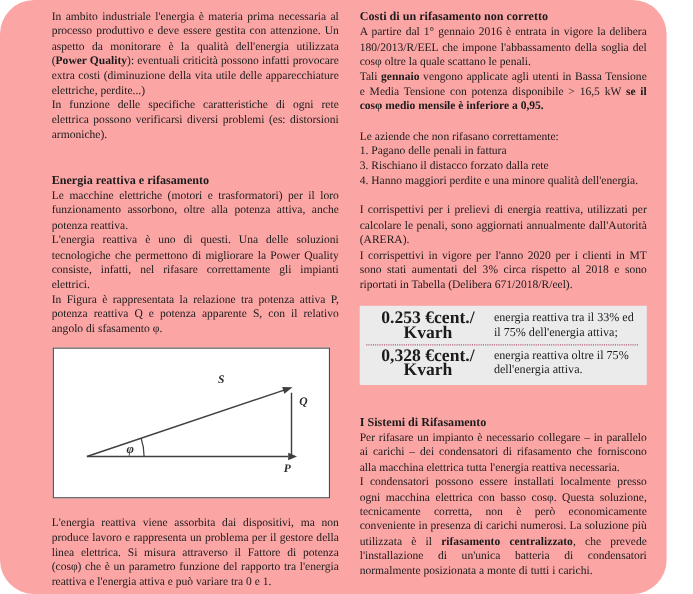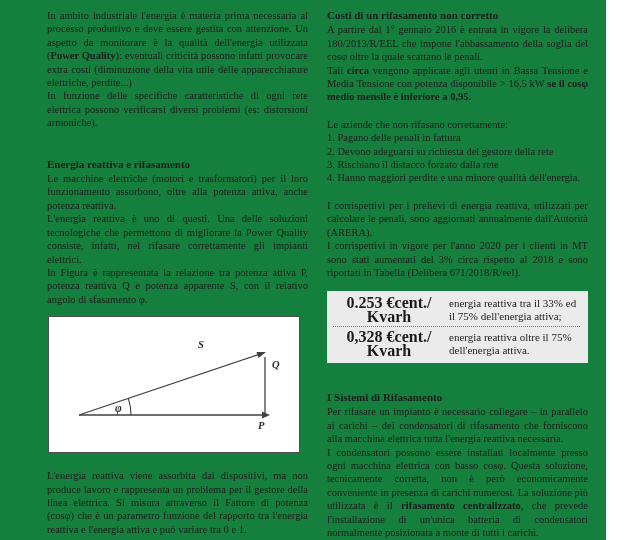--- a/index.html
+++ b/index.html
@@ -3,21 +3,21 @@
 <meta charset="utf-8">
 <style>
   html,body { margin:0; padding:0; }
   body {
     width:630px; height:540px;
     background:#ffffff;
     font-family:"Liberation Serif","DejaVu Serif",serif;
     color:#1b1b1b;
     overflow:hidden;
   }
-  .page { position:relative; width:606px; height:540px; background:#15803d; }
+  .page { position:relative; width:606px; height:540px; background:#fca5a5;border-radius:31px; }
   .col {
     position:absolute; top:0;
     width:261px;
     font-size:10.5px; line-height:13.4px;
     text-align:justify;
     padding-top:9px;
   }
   .col-left  { left:47px; }
   .col-right { left:327px; }
   p { margin:0; }
@@ -100,26 +100,25 @@
       </svg>
     </div>
 
     <p>L'energia reattiva viene assorbita dai dispositivi, ma non produce lavoro e rappresenta un problema per il gestore della linea elettrica. Si misura attraverso il Fattore di potenza (cosφ) che è un parametro funzione del rapporto tra l'energia reattiva e l'energia attiva e può variare tra 0 e 1.</p>
   </div>
 
   <div class="col col-right">
     <div class="heading first">Costi di un rifasamento non corretto</div>
 
     <p>A partire dal 1° gennaio 2016 è entrata in vigore la delibera 180/2013/R/EEL che impone l'abbassamento della soglia del cosφ oltre la quale scattano le penali.</p>
-    <p><span>Tali </span><span class="b">circa</span><span> vengono applicate agli utenti in Bassa Tensione e Media Tensione con potenza disponibile &gt; 16,5 kW </span><span class="b">se il cosφ medio mensile è inferiore a 0,95.</span></p>
+    <p><span>Tali </span><span class="b">gennaio</span><span> vengono applicate agli utenti in Bassa Tensione e Media Tensione con potenza disponibile &gt; 16,5 kW </span><span class="b">se il cosφ medio mensile è inferiore a 0,95.</span></p>
 
     <p class="mt">Le aziende che non rifasano correttamente:</p>
     <div class="list">
       <div>1. Pagano delle penali in fattura</div>
-      <div>2. Devono adeguarsi su richiesta del gestore della rete</div>
       <div>3. Rischiano il distacco forzato dalla rete</div>
       <div>4. Hanno maggiori perdite e una minore qualità dell'energia.</div>
     </div>
 
     <p class="mt">I corrispettivi per i prelievi di energia reattiva, utilizzati per calcolare le penali, sono aggiornati annualmente dall'Autorità (ARERA).</p>
     <p>I corrispettivi in vigore per l'anno 2020 per i clienti in MT sono stati aumentati del 3% circa rispetto al 2018 e sono riportati in Tabella (Delibera 671/2018/R/eel).</p>
 
     <div class="tariff-table">
       <div class="tariff-row">
         <div class="tariff-price">0.253 €cent./ Kvarh</div>

